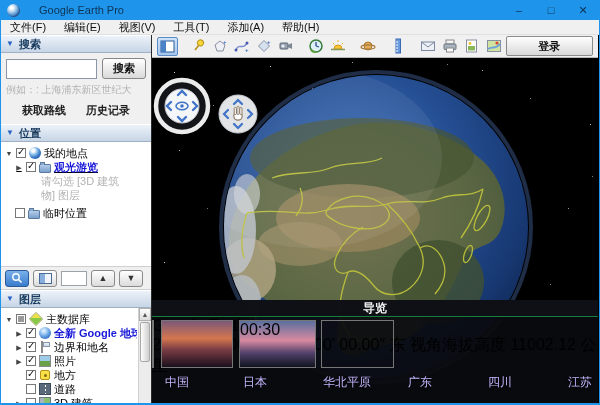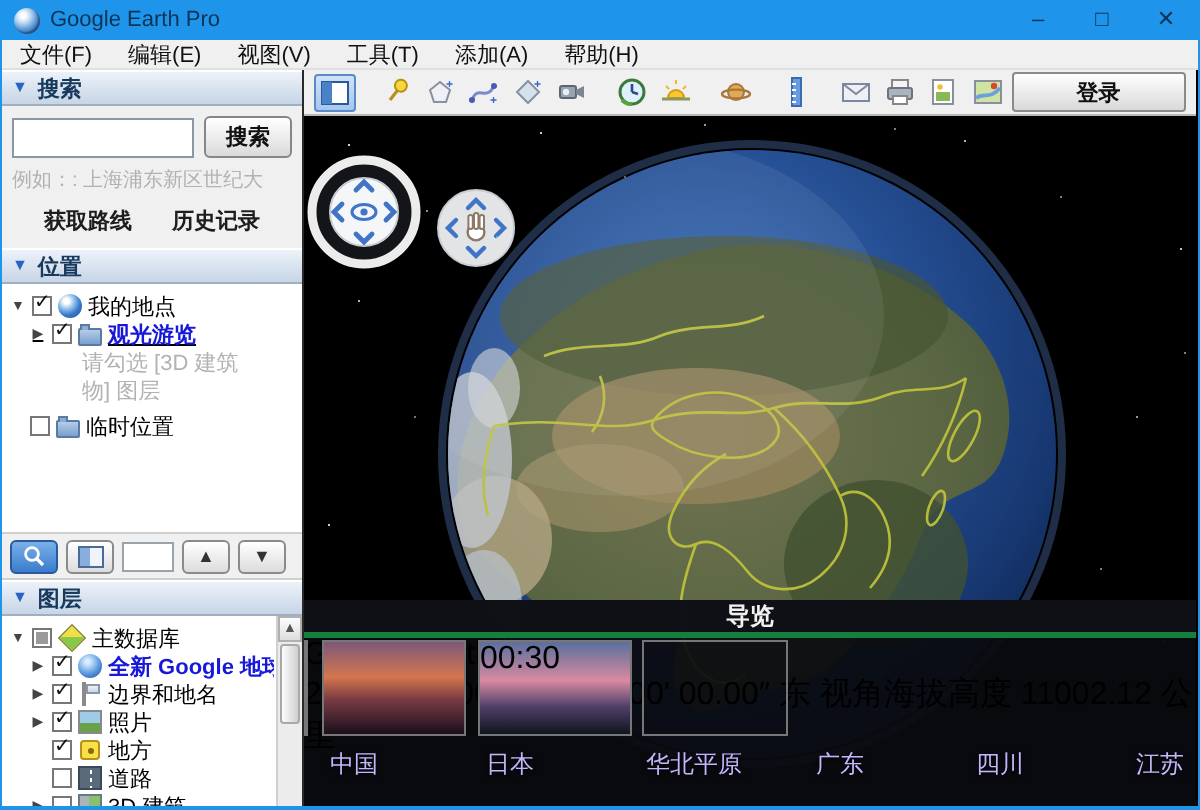--- a/index.html
+++ b/index.html
@@ -3,21 +3,21 @@
 <meta charset="utf-8">
 <style>
   html,body{margin:0;padding:0;background:#222;}
   .window{position:relative;width:600px;height:405px;overflow:hidden;
     font-family:"Liberation Sans","DejaVu Sans",sans-serif;background:#000;
     border-left:1px solid #1e95ea;border-right:1px solid #1e95ea;box-sizing:border-box;}
   .bottom-edge{position:absolute;left:0;right:0;bottom:0;height:2px;background:#1e95ea;z-index:50;}
 
   
   .titlebar{position:absolute;left:0;top:0;right:0;height:20px;background:#1e95ea;
-    display:flex;align-items:center;padding-left:6px;gap:5px;z-index:40;}
+    display:flex;align-items:center;padding-left:6px;gap:19px;z-index:40;}
   .ge-logo{width:13px;height:13px;border-radius:50%;
     background:radial-gradient(circle at 35% 30%,#ffffff 10%,#bcd8f0 30%,#5a9ad8 55%,#2a5a9a);
     box-shadow:inset -1px -1px 1px rgba(0,0,40,.4);}
   .title-text{font-size:11px;color:#0e3354;}
   .win-controls{margin-left:auto;display:flex;height:20px;}
   .win-btn{width:32px;height:20px;display:flex;align-items:center;justify-content:center;
     color:#0e3354;font-size:11px;line-height:1;}
 
   
   .menubar{position:absolute;left:0;top:20px;right:0;height:14px;background:#f0f0f0;
@@ -99,21 +99,21 @@
       330px 12px rgba(255,255,255,.7),378px 40px rgba(255,255,255,.5),416px 150px rgba(255,255,255,.6),
       352px 96px rgba(255,255,255,.4),438px 66px rgba(255,255,255,.75),398px 226px rgba(255,255,255,.5),
       430px 262px rgba(255,255,255,.4),368px 180px rgba(255,255,255,.3),295px 6px rgba(255,255,255,.5),
       200px 4px rgba(255,255,255,.6),96px 60px rgba(255,255,255,.3),136px 228px rgba(255,255,255,.35),
       440px 118px rgba(255,255,255,.5);}
   .globe-svg{position:absolute;left:0;top:0;z-index:2;}
 
   
   .tour{position:absolute;left:0;right:0;top:242px;bottom:0;background:rgba(10,11,15,.93);z-index:4;}
   .tour-header{height:16px;background:rgba(16,17,22,.95);display:flex;align-items:center;justify-content:center;
-    color:#f0f0f0;font-size:12px;font-weight:bold;border-bottom:3px solid #15803d;}
+    color:#f0f0f0;font-size:12px;font-weight:bold;border-bottom:1px solid #15803d;}
   .thumb{position:absolute;top:20px;height:48px;border:1px solid #777;box-sizing:border-box;z-index:6;}
   .thumb-label{position:absolute;top:74px;color:#c4b5fd;font-size:12px;z-index:6;text-shadow:0 1px 2px #000;}
   .t1{left:9px;width:72px;background:linear-gradient(180deg,#7c5878 0%,#d4764e 38%,#7a3c44 62%,#1a0f1c 100%);}
   .t2{left:87px;width:77px;background:linear-gradient(180deg,#5a6f9e 0%,#d88aa0 42%,#51406a 70%,#10141f 100%);}
   .t3{left:169px;width:73px;background:radial-gradient(circle at 50% 62%,#f4cf62 0%,#caa razor;}
   .t3{left:169px;width:73px;background:radial-gradient(circle at 50% 62%,#f2ce60 0%,#b9891e 55%,#5e4208 100%);}
   .t4{left:252px;width:72px;background:linear-gradient(180deg,#4484d8 0%,#2f6ac0 52%,#6a4a30 68%,#2e1f10 100%);}
   .t5{left:332px;width:73px;background:radial-gradient(circle at 45% 68%,#e89a40 0%,#8a5018 32%,#2a1608 72%,#100a04 100%);}
   .t6{left:412px;width:36px;background:linear-gradient(180deg,#3a3f48 0%,#23262c 55%,#0e1014 100%);}
   .badge{position:absolute;right:2px;bottom:3px;background:rgba(0,0,0,.8);color:#fff;font-size:9px;

